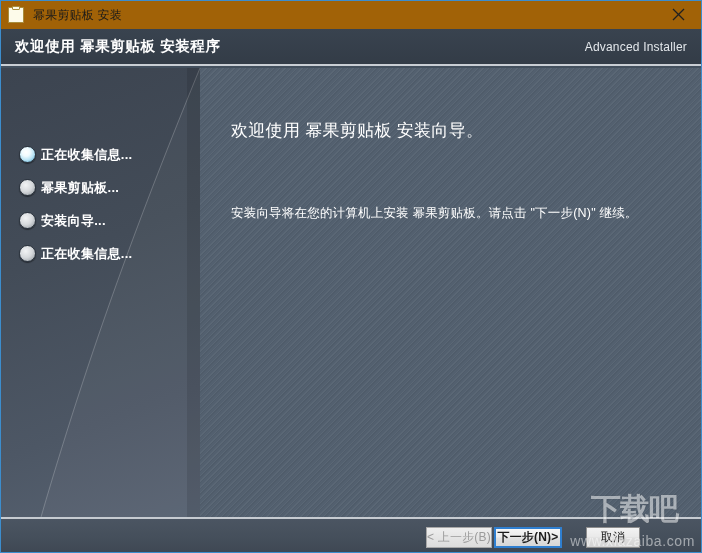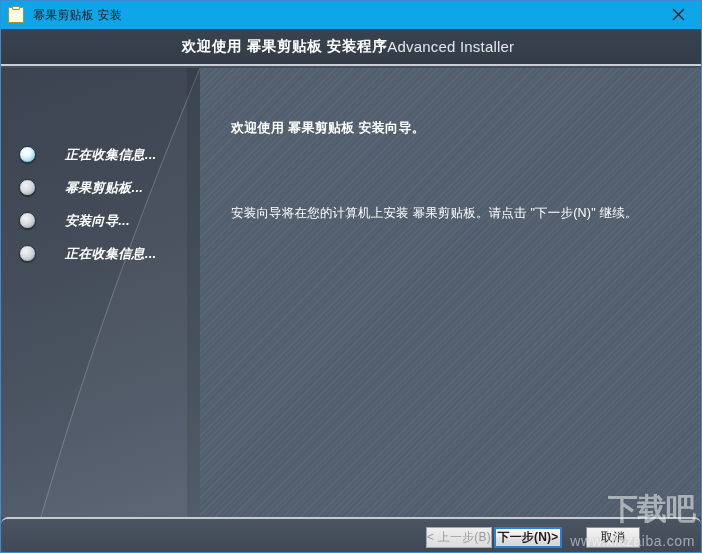--- a/index.html
+++ b/index.html
@@ -20,21 +20,21 @@
     background: #43505e;
     overflow: hidden;
   }
 
   
   #titlebar {
     position: absolute;
     left: 0; top: 0;
     width: 700px;
     height: 28px;
-    background: #0ea5e9;
+    background: #a16207;
     border-bottom: 1px solid #e8e8e8;
     display: flex;
     align-items: center;
   }
   #title-icon {
     width: 16px;
     height: 16px;
     margin-left: 7px;
     position: relative;
     box-sizing: border-box;
@@ -79,33 +79,33 @@
     position: absolute;
     left: 0;
     top: 28px;
     width: 700px;
     height: 37px;
     background: linear-gradient(to bottom, #39434f 0%, #333c47 100%);
     border-bottom: 2px solid #c9ced4;
     box-sizing: border-box;
     display: flex;
     align-items: center;
-    justify-content: center;
+    justify-content: space-between;
   }
   #header-title {
     margin-left: 14px;
     font-size: 14.5px;
     font-weight: bold;
     color: #ffffff;
     letter-spacing: 0.6px;
     white-space: nowrap;
   }
   #header-brand {
-    margin-right: 20px;
-    font-size: 15px;
+    margin-right: 14px;
+    font-size: 12px;
     color: #e4e8ec;
     letter-spacing: 0.2px;
     white-space: nowrap;
   }
 
   
   #sidebar {
     position: absolute;
     left: 0;
     top: 67px;
@@ -143,27 +143,26 @@
     background: radial-gradient(circle at 38% 34%, #f2f3f4 0%, #d6d9dc 48%, #aeb3b8 78%, #8d9399 100%);
     border: 1px solid #2b333d;
     box-shadow: 0 1px 1px rgba(0,0,0,0.45);
     position: relative;
   }
   .step-dot.active {
     background: radial-gradient(circle at 40% 34%, #ffffff 0%, #f0fbff 30%, #b8e3f5 60%, #6fb6d8 85%, #3f8fba 100%);
     border: 1px solid #2b333d;
   }
   .step-label {
-    margin-left: 29px;
+    margin-left: 5px;
     font-size: 13px;
     font-weight: bold;
     color: #ffffff;
     white-space: nowrap;
     letter-spacing: 0.3px;
-    font-style: italic;
   }
 
   
   #main {
     position: absolute;
     left: 199px;
     top: 67px;
     width: 501px;
     height: 449px;
     background-color: #53606f;
@@ -176,22 +175,22 @@
         rgba(0,0,0,0.045) 2px,
         rgba(255,255,255,0.0) 2px,
         rgba(255,255,255,0.0) 4px
       );
     overflow: hidden;
   }
   #main-heading {
     position: absolute;
     left: 31px;
     top: 51px;
-    font-size: 13px;
-    font-weight: bold;
+    font-size: 17px;
+    font-weight: normal;
     color: #ffffff;
     letter-spacing: 0.3px;
     white-space: nowrap;
   }
   #main-body {
     position: absolute;
     left: 31px;
     top: 136px;
     width: 450px;
     font-size: 12.5px;
@@ -203,21 +202,20 @@
   
   #footer {
     position: absolute;
     left: 0;
     top: 516px;
     width: 700px;
     height: 35px;
     background: linear-gradient(to bottom, #4b5562 0%, #454f5b 55%, #3f4854 100%);
     border-top: 2px solid #c6cbd1;
     box-sizing: border-box;
-    border-radius: 7px;
   }
   .btn {
     position: absolute;
     top: 8px;
     height: 21px;
     box-sizing: border-box;
     font-size: 12px;
     color: #1b1b1b;
     background: linear-gradient(to bottom, #f3f3f3 0%, #e9e9e9 48%, #dedede 52%, #d3d3d3 100%);
     border: 1px solid #8d8d8d;
@@ -248,21 +246,21 @@
     right: 2px;
     bottom: 1px;
     width: 110px;
     height: 58px;
     pointer-events: none;
     opacity: 0.5;
     user-select: none;
   }
   #wm-logo {
     position: absolute;
-    right: 4px;
+    right: 21px;
     top: 0px;
     font-size: 30px;
     font-weight: bold;
     color: #ffffff;
     letter-spacing: -1px;
     line-height: 32px;
     text-shadow: 0 0 1px rgba(0,0,0,0.6);
     white-space: nowrap;
   }
   #wm-url {

